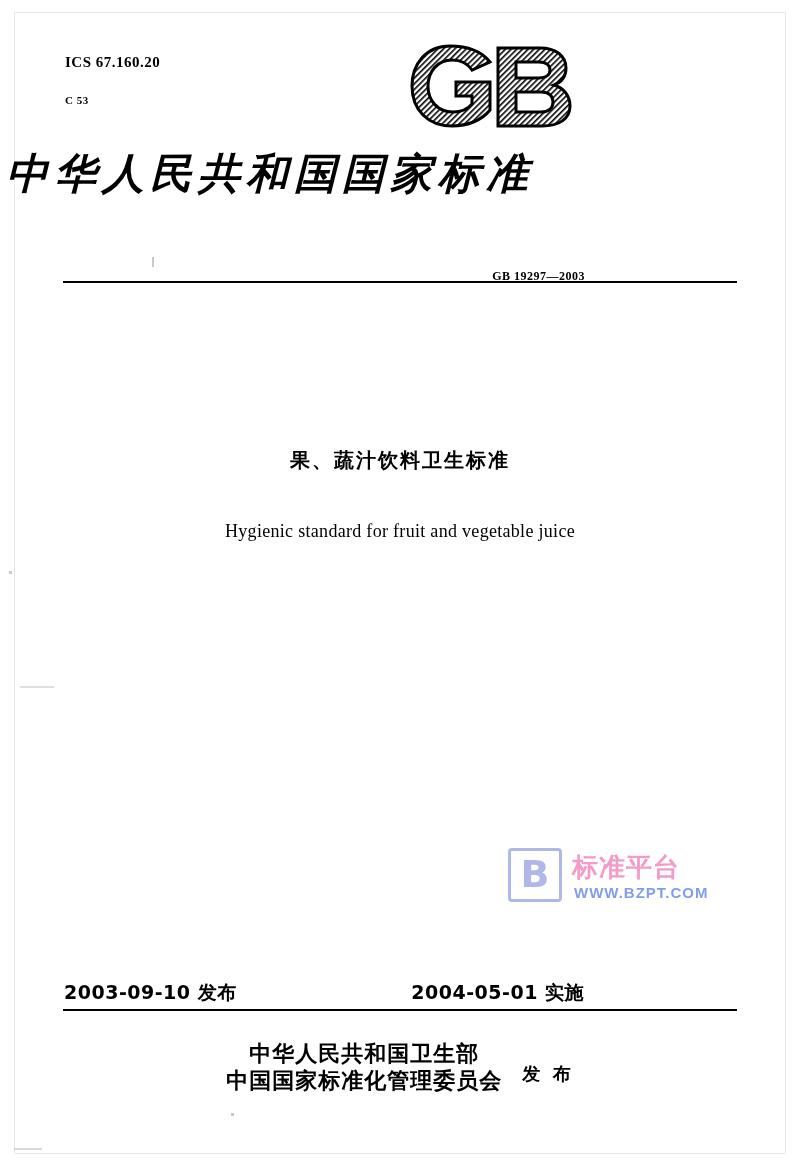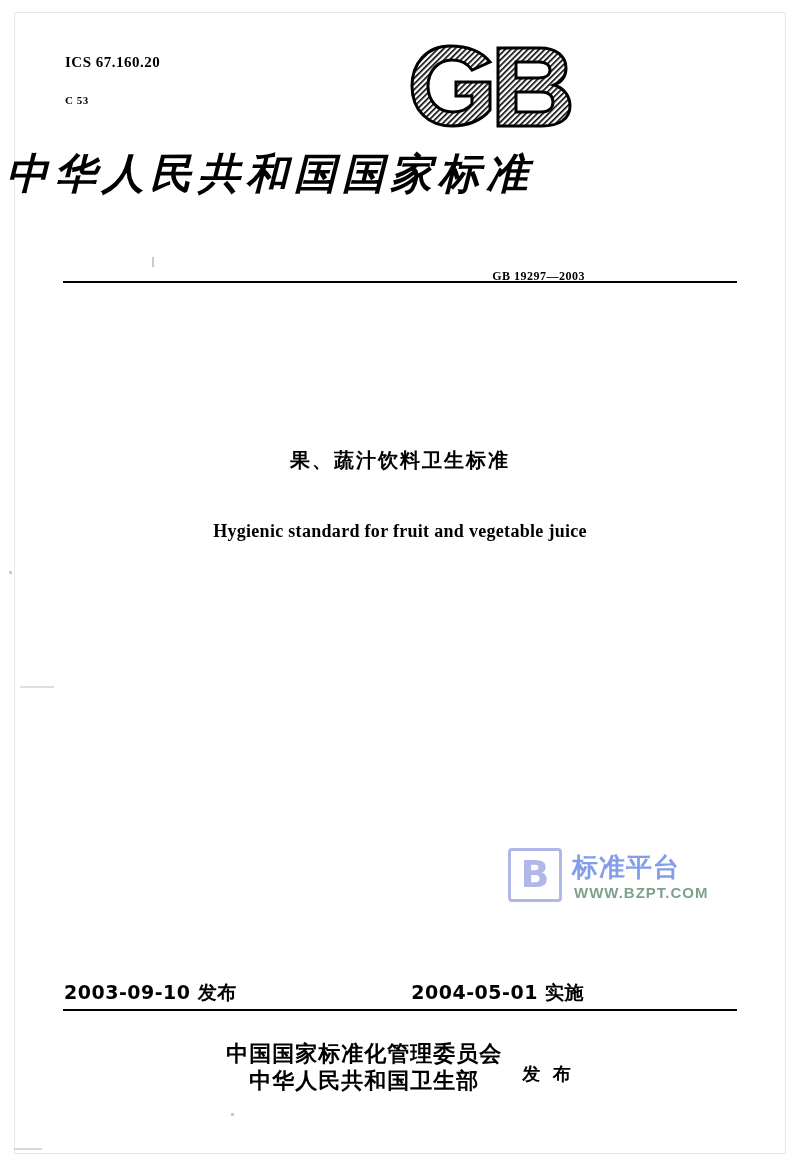--- a/index.html
+++ b/index.html
@@ -103,21 +103,21 @@
     letter-spacing: 2px;
   }
 
   .doc-title-en {
     position: absolute;
     left: 0;
     top: 521px;
     width: 800px;
     text-align: center;
     font-family: "Liberation Serif", serif;
-    font-weight: bold;
+    font-weight: normal;
     font-size: 18px;
     letter-spacing: 0.3px;
   }
 
   
   .watermark {
     position: absolute;
     left: 508px;
     top: 848px;
     width: 250px;
@@ -144,31 +144,31 @@
     line-height: 52px;
     text-align: center;
   }
   .wm-text {
     position: absolute;
     left: 64px;
     top: 2px;
     font-family: "DejaVu Sans", sans-serif;
     font-weight: bold;
     font-size: 26px;
-    color: #1d4ed8;
+    color: #ec4899;
     letter-spacing: 1px;
   }
   .wm-url {
     position: absolute;
     left: 66px;
     top: 36px;
     font-family: "Liberation Sans", sans-serif;
     font-weight: bold;
     font-size: 15px;
-    color: #14532d;
+    color: #1d4ed8;
     letter-spacing: 1px;
   }
 
   .rule-bottom {
     position: absolute;
     left: 63px;
     top: 1009px;
     width: 674px;
     height: 0;
     border-top: 2px solid #000;
@@ -284,18 +284,18 @@
     <div class="wm-url">WWW.BZPT.COM</div>
   </div>
 
   <div class="issue-date">2003-09-10 发布</div>
   <div class="effective-date">2004-05-01 实施</div>
 
   <div class="rule-bottom"></div>
 
   <div class="issuer">
     <span class="issuer-lines">
+      <span style="display:block">中华人民共和国卫生部</span>
       <span style="display:block">中国国家标准化管理委员会</span>
-      <span style="display:block">中华人民共和国卫生部</span>
     </span><span class="issuer-verb">发 布</span>
   </div>
 
 </div>
 
 </body></html>

